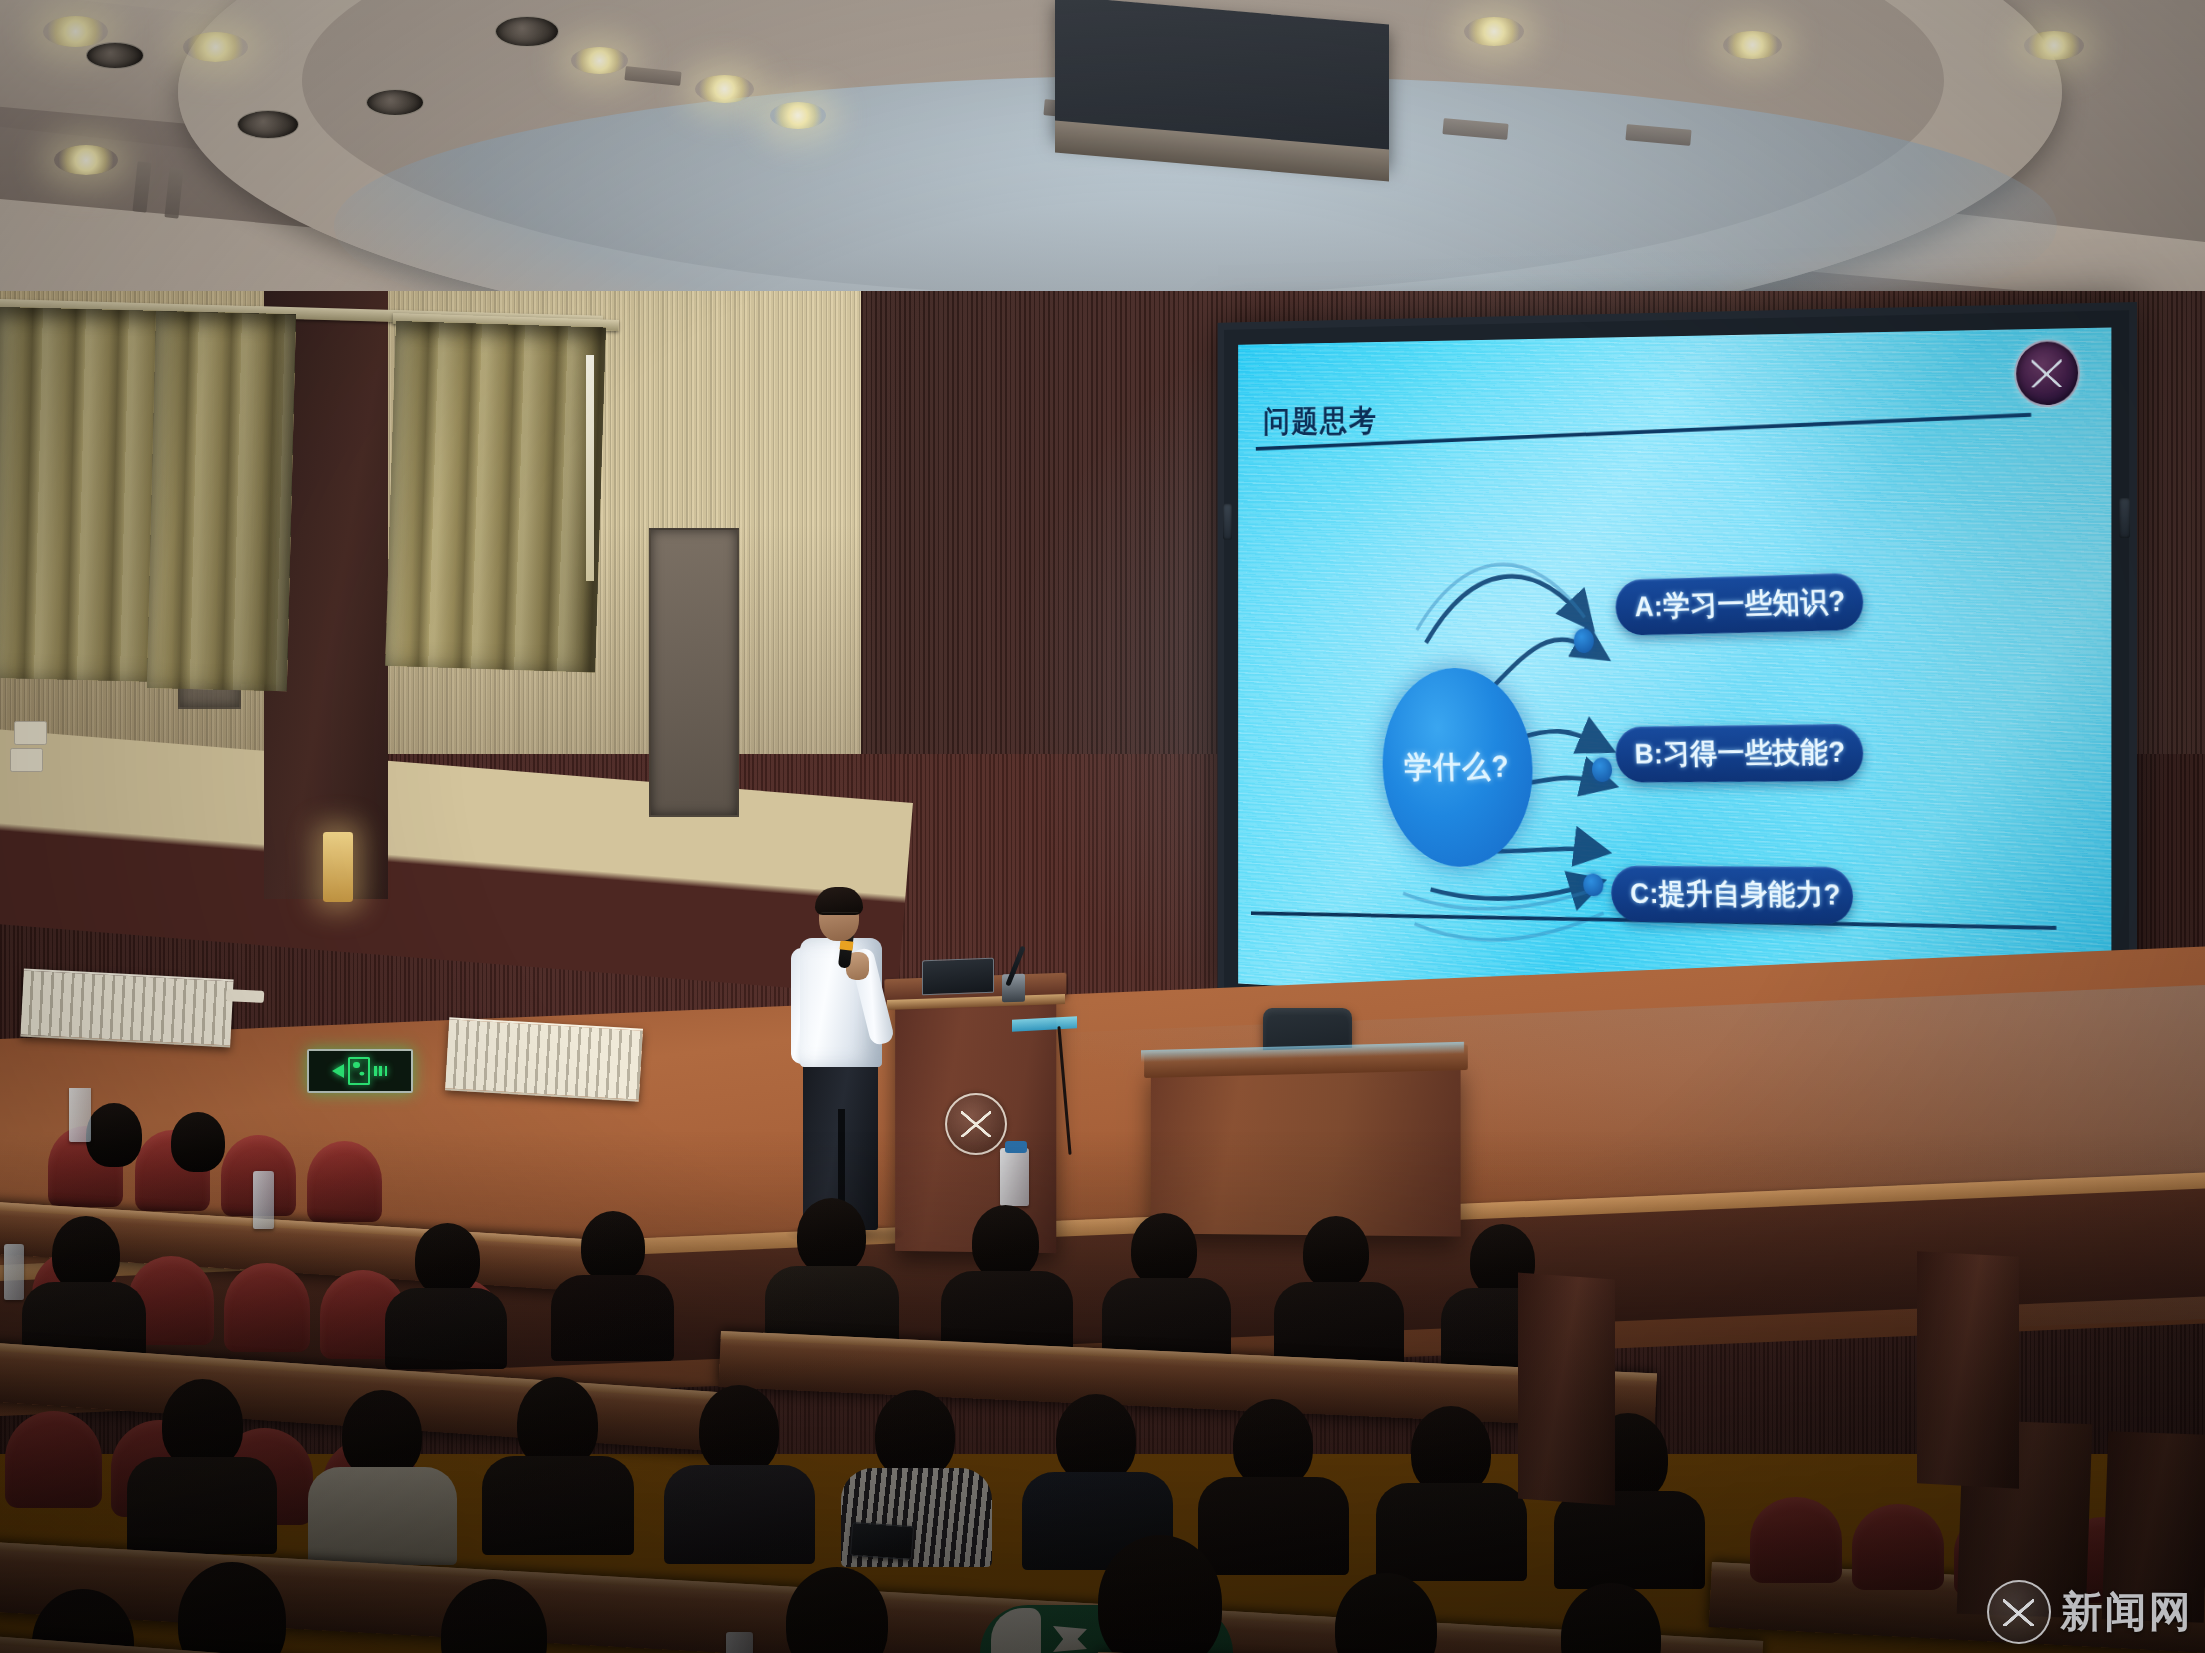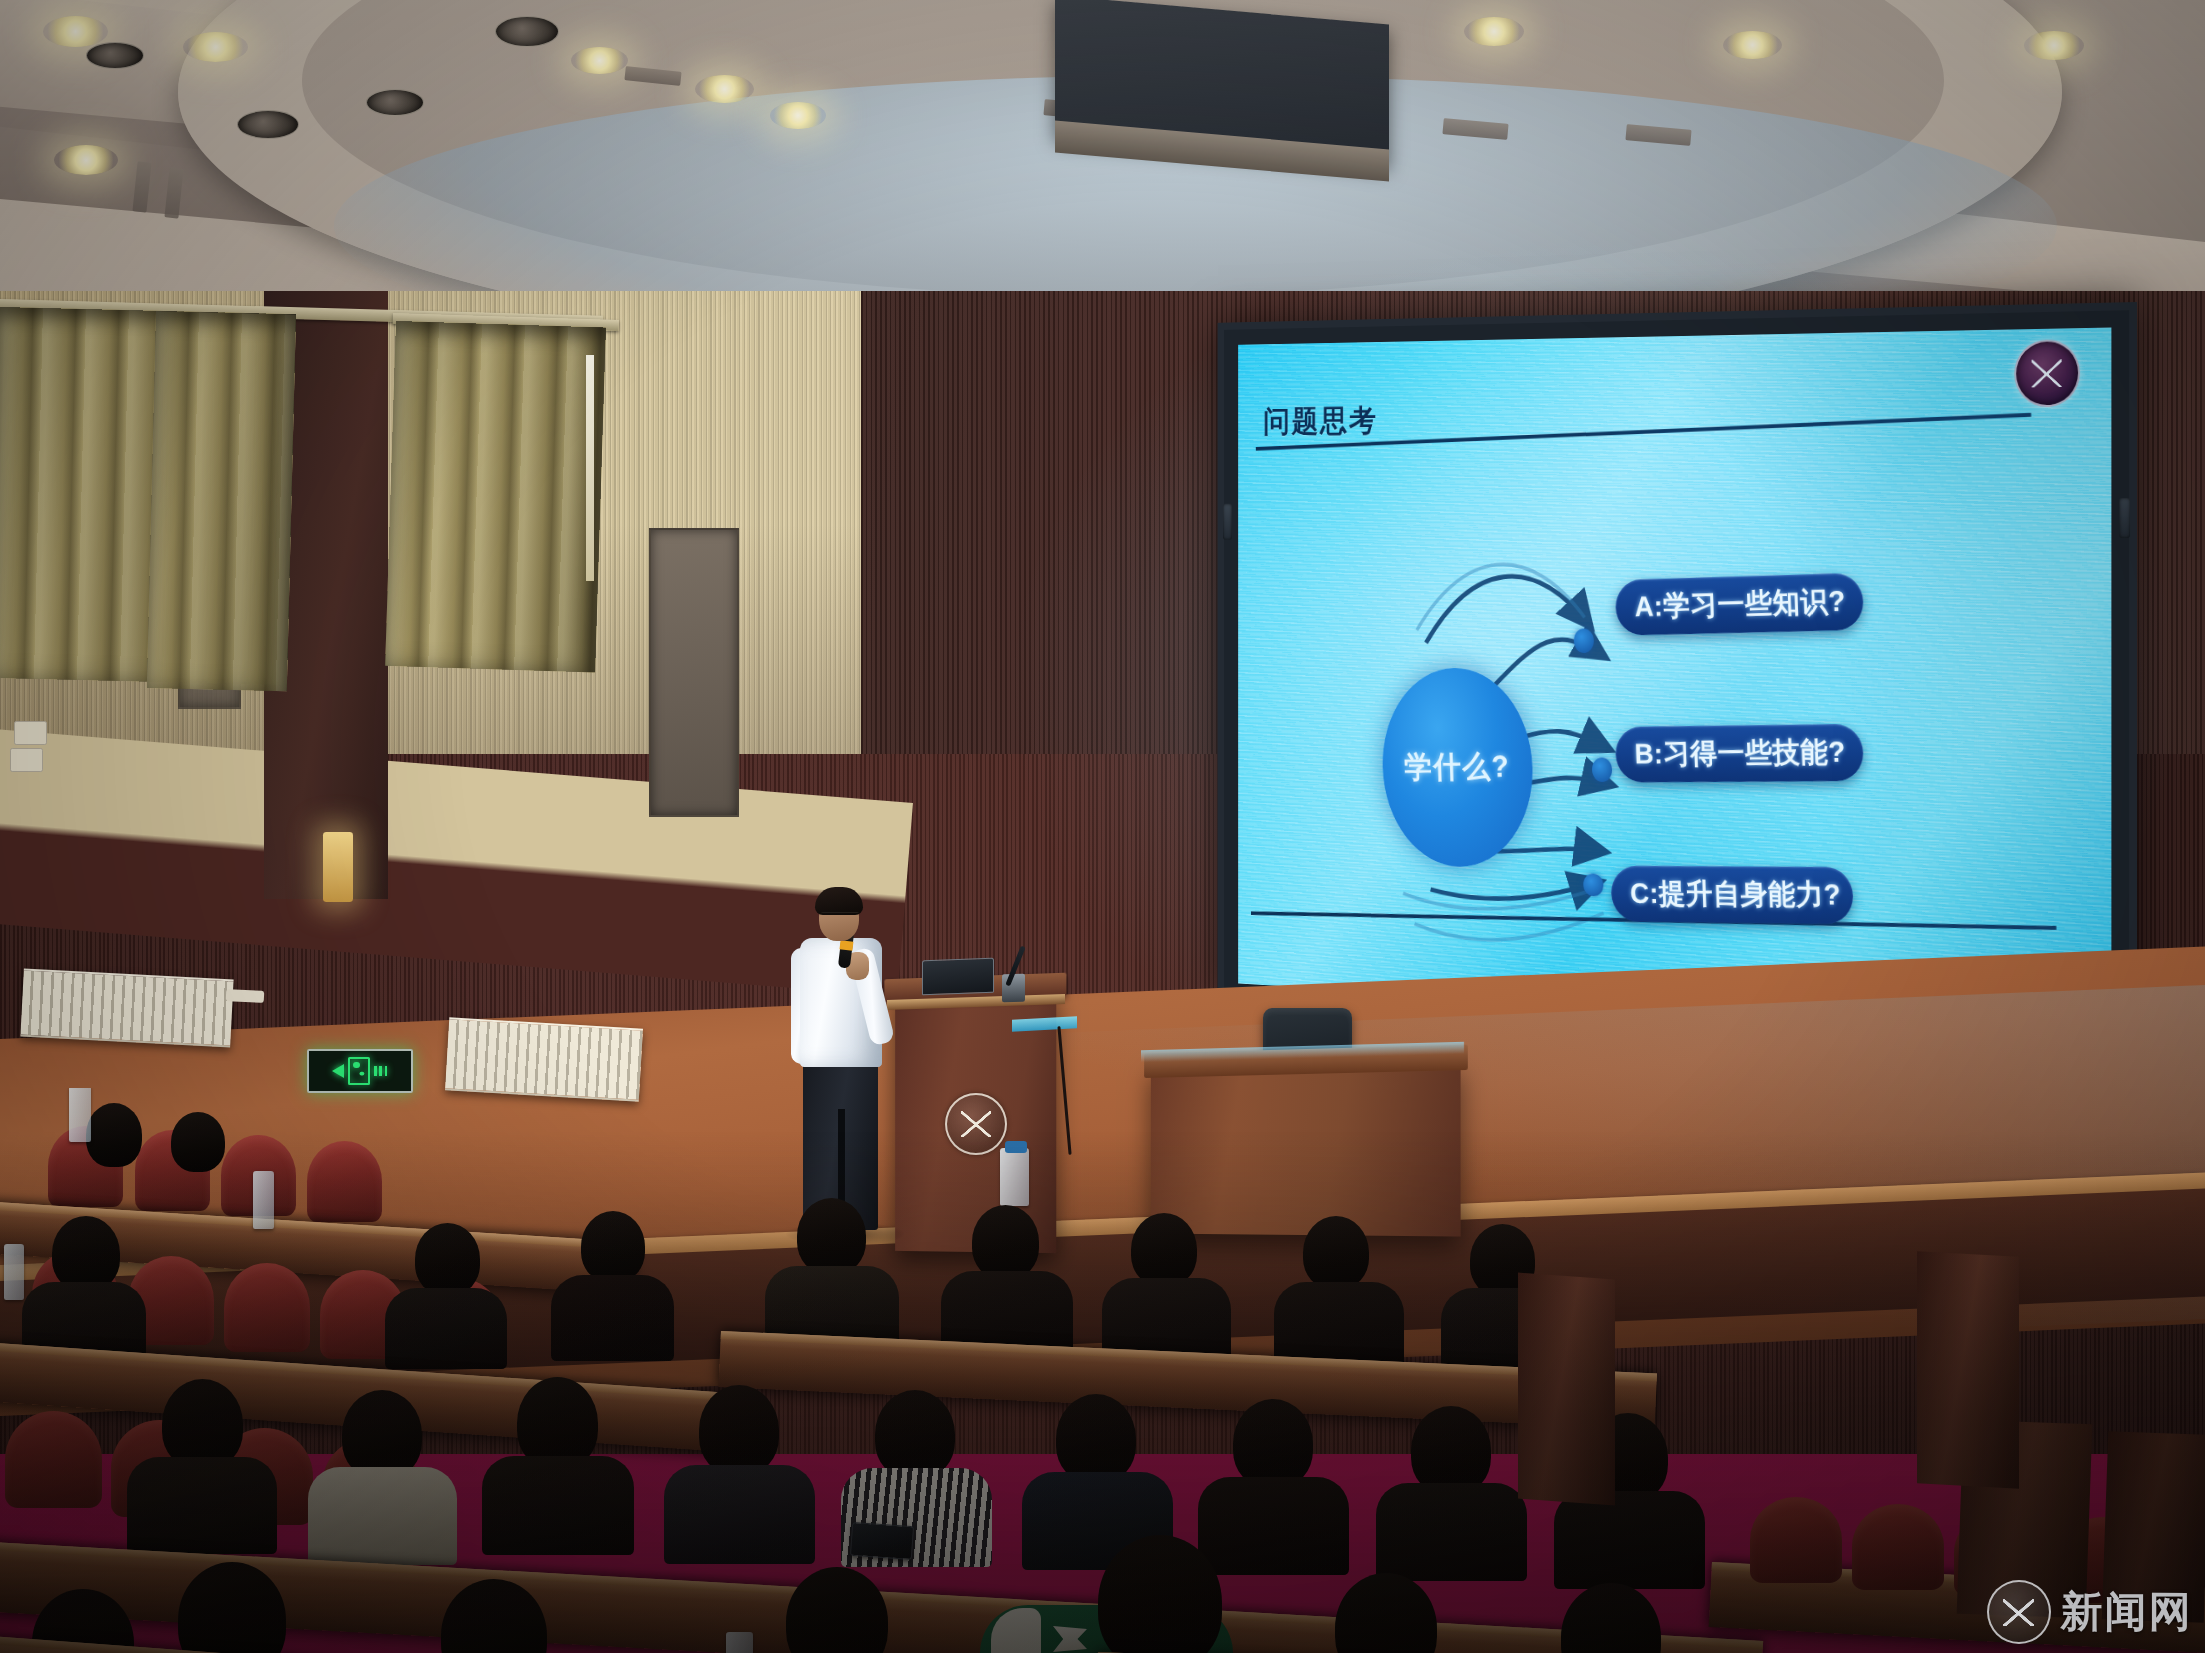--- a/index.html
+++ b/index.html
@@ -1,19 +1,19 @@
 <!DOCTYPE html>
 <html style="font-size:8.6px"><head>
 <meta charset="utf-8">
 <style>
   html,body{margin:0;padding:0;background:#000;}
   #stage{
     position:relative;width:2205px;height:1654px;overflow:hidden;
     font-family:"Liberation Sans","DejaVu Sans",sans-serif;
-    background:#be185d;
+    background:#a16207;
     text-align:right;
   }
   .abs{position:absolute;}
 
   
   #ceiling{
     left:0;top:0;width:2205px;height:334px;
     background:linear-gradient(168deg,#cfc3b4 0%,#c3b7aa 22%,#b8aca0 45%,#a89c92 68%,#8d8279 100%);
   }
   .ceil-band{

